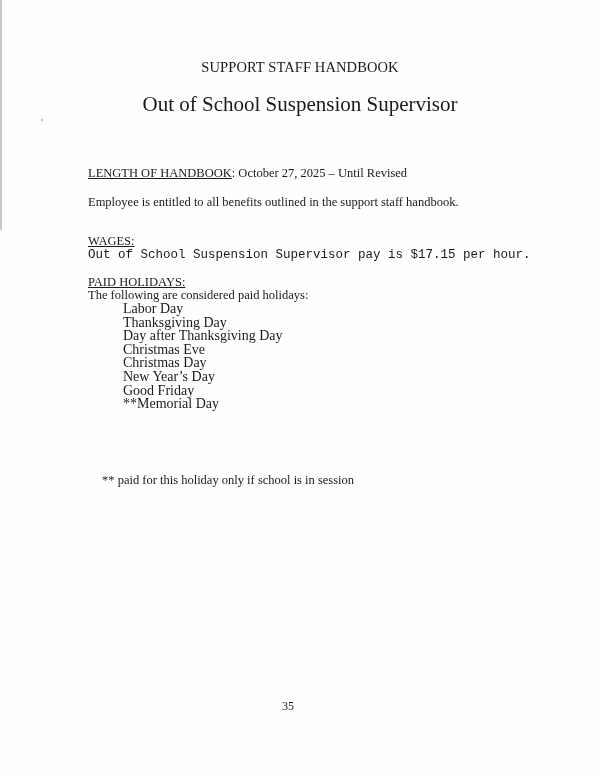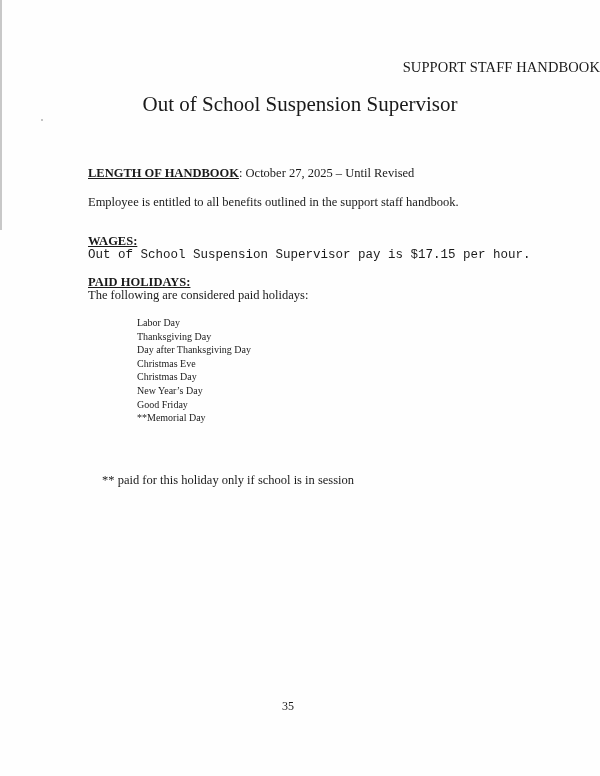--- a/index.html
+++ b/index.html
@@ -7,32 +7,32 @@
     width: 600px; height: 776px; overflow: hidden;
     background: #ffffff;
     font-family: "Liberation Serif", "DejaVu Serif", serif;
     color: #1a1a1a;
     position: relative;
   }
   .page { position: absolute; left: 0; top: 0; width: 600px; height: 776px; background: #fefefe; }
   .edge-line { position: absolute; left: 0; top: 0; width: 2px; height: 230px; background: #c8c8c8; }
   .speck { position: absolute; left: 41px; top: 119px; width: 2px; height: 2px; background: #b0b0b0; border-radius: 1px; }
   .center { position: absolute; left: 0; width: 600px; text-align: center; }
-  .t1 { top: 59px; font-size: 14.5px; letter-spacing: 0.1px; text-align: right; }
+  .t1 { top: 59px; font-size: 14.5px; letter-spacing: 0.1px; }
   .t2 { top: 92px; font-size: 21px; }
   .t3 { top: 123px; font-size: 15.5px; }
   .line { position: absolute; left: 88px; font-size: 12.5px; white-space: nowrap; line-height: 14px; }
-  .u { text-decoration: underline; font-weight: bold; }
+  .u { text-decoration: underline; }
   .length { top: 166px; }
   .benefits { top: 195px; }
   .wages-h { top: 234px; }
   .wages-t { top: 248px; font-family: Liberation Mono, monospace; }
   .hol-h { top: 275px; }
   .hol-intro { top: 288px; }
-  .hol-list { position: absolute; left: 123px; top: 302px; font-size: 10px; line-height: 13.6px; margin: 14px; padding: 0; list-style: none; }
+  .hol-list { position: absolute; left: 123px; top: 302px; font-size: 14px; line-height: 13.6px; margin: 0; padding: 0; list-style: none; }
   .note { top: 425px; left: 102px; margin-top: 48px; }
   .pagenum { position: absolute; top: 699px; left: 0; width: 576px; text-align: center; font-size: 12px; }
 </style>
 </head>
 <body>
 
 <div class="page">
   <div class="edge-line"></div>
   <div class="speck"></div>
 

